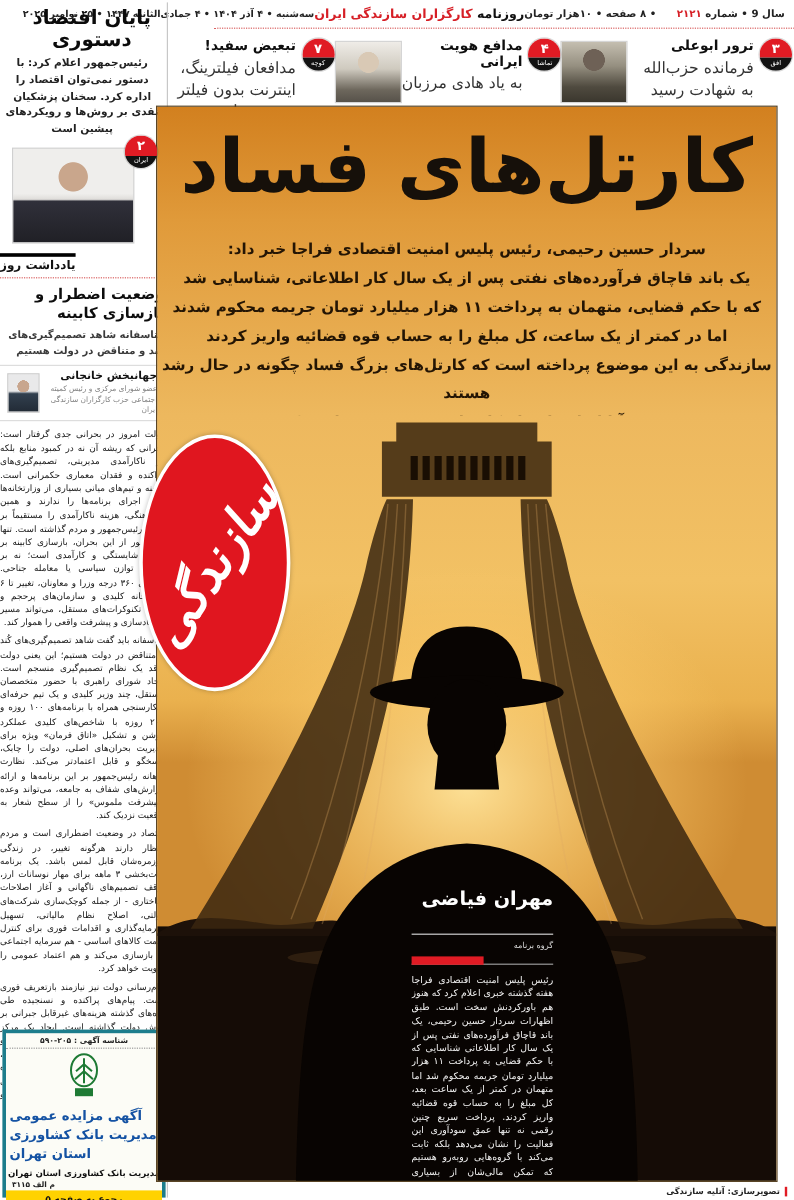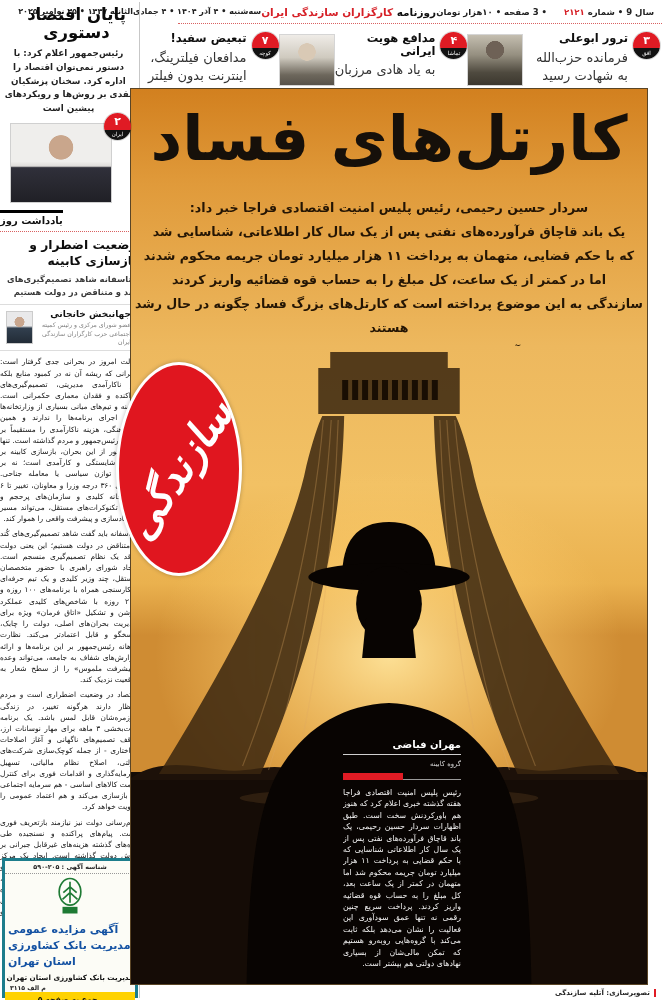--- a/index.html
+++ b/index.html
@@ -85,21 +85,21 @@
     position:absolute;left:130px;top:88px;width:518px;height:897px;
     border:1px solid #5a4526;box-sizing:border-box;overflow:hidden;
     background:linear-gradient(180deg,#d2801f 0px,#e09a3a 95px,#edb85e 257px);
   }
   .headline{margin-top:4px;text-align:center;font-size:62px;font-weight:bold;color:#16100a;line-height:92px;height:95px;letter-spacing:-1px;}
   .lead{text-align:center;font-size:12.6px;font-weight:bold;color:#241504;line-height:24px;padding-top:8px;}
   .scene{position:absolute;left:0;top:257px;width:516px;height:640px;}
   .scene svg{display:block;width:100%;height:100%;}
   
   .overlay-article{position:absolute;left:212px;top:650px;width:118px;color:#f2f2f2;}
-  .ov-name{font-size:10px;font-weight:bold;text-align:right;color:#fff;border-bottom:1px solid #cfcfcf;padding-bottom:4px;}
+  .ov-name{font-size:16px;font-weight:bold;text-align:right;color:#fff;border-bottom:1px solid #cfcfcf;padding-bottom:20px;}
   .ov-desk{font-size:6.8px;color:#d8d8d8;text-align:right;margin-top:5px;padding-bottom:4px;}
   .ov-rule{position:relative;height:7px;border-bottom:1px solid #9a9a9a;}
   .ov-rule .redbar{position:absolute;left:0;top:1px;width:60px;height:7px;background:#e01b24;}
   .ov-body{margin-top:7px;font-size:7.8px;line-height:11.4px;text-align:justify;color:#f4f4f4;height:195px;overflow:hidden;}
   
   .logo-circle{
     position:absolute;left:116px;top:362px;width:126px;height:214px;
     background:#e0161f;border:3px solid #fff;border-radius:50%;z-index:6;
     display:flex;align-items:center;justify-content:center;box-sizing:border-box;
     box-shadow:0 0 4px rgba(0,0,0,.25);
@@ -114,21 +114,21 @@
 </style>
 </head>
 <body>
 
 <div class="page">
 
   <div class="masthead">
     <div class="issue-info">
       <span>سال 9 • شماره</span>
       <span class="num">۲۱۲۱</span>
-      <span>• 3 صفحه • ۱۰هزار تومان</span>
+      <span>• ۸ صفحه • ۱۰هزار تومان</span>
     </div>
     <div class="paper-name">
       <span class="prefix">روزنامه</span>
       <span class="brand">کارگزاران سازندگی ایران</span>
     </div>
     <div class="date-line">سه‌شنبه • ۴ آذر ۱۴۰۴ • ۴ جمادی‌الثانیه ۱۴۴۷ • ۲۵ نوامبر ۲۰۲۵</div>
   </div>
 
   <div class="teasers">
     <div class="teaser">
@@ -282,21 +282,21 @@
           <ellipse cx="259" cy="231" rx="81" ry="14"></ellipse>
           <ellipse cx="259" cy="258" rx="33" ry="38"></ellipse>
           <path d="M236,272 L282,272 L286,312 L232,312 Z"></path>
           <path d="M116,640 C118,520 128,458 150,422 C176,380 214,359 259,357 C304,359 342,380 368,422 C390,458 400,520 402,640 Z"></path>
         </g>
       </svg>
     </div>
 
     <div class="overlay-article">
       <div class="ov-name">مهران فیاضی</div>
-      <div class="ov-desk">گروه کابینه</div>
+      <div class="ov-desk">گروه برنامه</div>
       <div class="ov-rule">
           <div class="redbar"></div>
         </div>
       <div class="ov-body">رئیس پلیس امنیت اقتصادی فراجا هفته گذشته خبری اعلام کرد که هنوز هم باورکردنش سخت است. طبق اظهارات سردار حسین رحیمی، یک باند قاچاق فرآورده‌های نفتی پس از یک سال کار اطلاعاتی شناسایی که با حکم قضایی به پرداخت ۱۱ هزار میلیارد تومان جریمه محکوم شد اما متهمان در کمتر از یک ساعت بعد، کل مبلغ را به حساب قوه قضائیه واریز کردند. پرداخت سریع چنین رقمی نه تنها عمق سودآوری این فعالیت را نشان می‌دهد بلکه ثابت می‌کند با گروه‌هایی روبه‌رو هستیم که تمکن مالی‌شان از بسیاری نهادهای دولتی هم بیشتر است.</div>
 
     </div>
   </div>
 
   <div class="logo-circle">
     <span>سازندگی</span>

